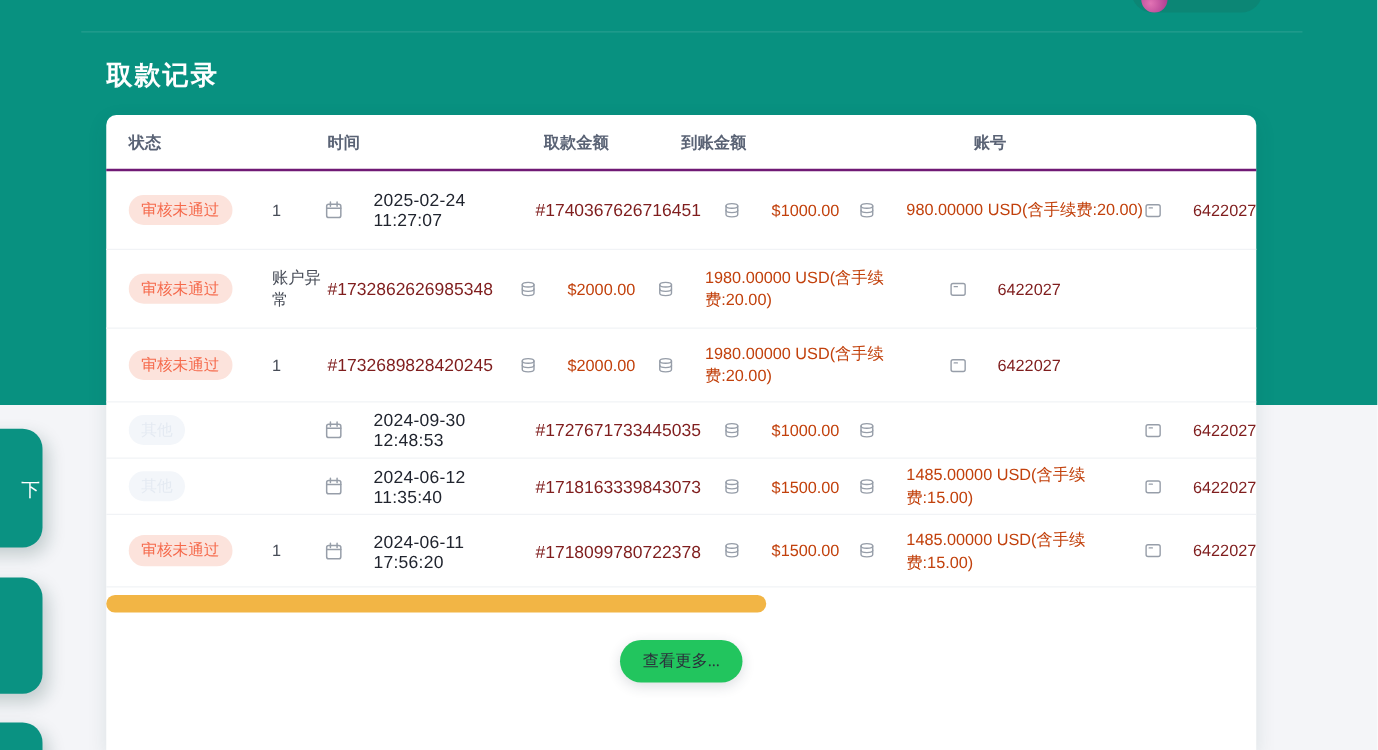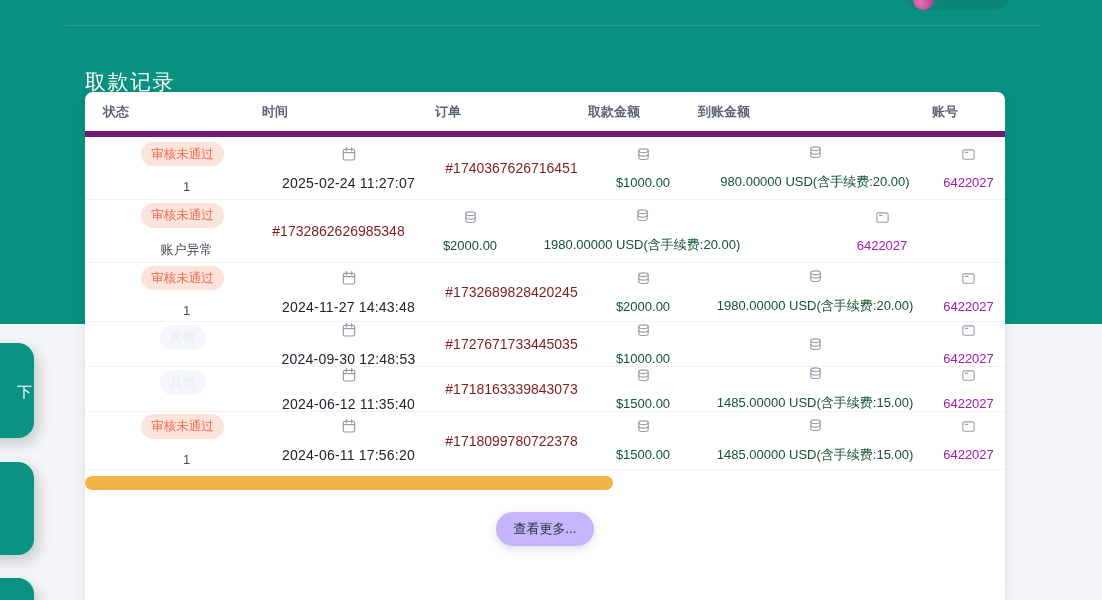--- a/index.html
+++ b/index.html
@@ -7,46 +7,46 @@
   body { font-family:"Liberation Sans", sans-serif; background:#f4f5f8; }
   .page { position:relative; width:1102px; height:600px; overflow:hidden; }
 
   
   .hero { position:absolute; top:0; left:0; width:100%; height:324px; background:#089180; }
   .hero-line { position:absolute; top:25px; left:65px; right:60px; height:1px; background:rgba(255,255,255,0.12); }
   .user-pill { position:absolute; top:-24px; left:905px; width:105px; height:34px; border-radius:17px; background:#0c8675; }
   .avatar-dot { position:absolute; top:-11px; left:913px; width:21px; height:21px; border-radius:50%;
                 background:radial-gradient(circle at 35% 65%, #e273b4 0%, #b03f92 70%); z-index:2; }
 
-  .page-title { position:absolute; top:46px; left:85px; color:#ffffff; font-size:21px; font-weight:400; letter-spacing:1.5px;margin-top:22px; }
+  .page-title { position:absolute; top:46px; left:85px; color:#ffffff; font-size:21px; font-weight:700; letter-spacing:1.5px; }
 
   
   .card { position:absolute; left:85px; top:92px; width:920px; height:508px; background:#ffffff;
           border-radius:8px 8px 0 0; box-shadow:0 5px 16px rgba(10,60,55,0.10); }
-  .thead { display:flex; align-items:center; height:45px; padding-left:18px; border-bottom:6px solid #701a75; }
+  .thead { display:flex; align-items:center; height:45px; padding-left:18px; border-bottom:2px solid #701a75; }
   .th { color:#5a6375; font-size:13px; font-weight:700; }
   .w1{width:159px}.w2{width:173px}.w3{width:153px}.w4{width:110px}.w5{width:234px}.w6{flex:1}
   .trow { display:flex; align-items:center; padding-left:18px; border-bottom:1px solid #f1f3f6; }
   .h-a{height:63px}.h-b{height:59px}.h-c{height:45px}.h-d{height:58px}
-  .cell { display:flex; align-items:center; gap:13px;flex-direction:column; }
+  .cell { display:flex; align-items:center; gap:24px; }
   .badge { display:inline-block; background:#fce3dc; color:#f5694b; font-size:12.5px; line-height:1;
            padding:6px 10px; border-radius:13px; white-space:nowrap; }
   .badge.ghost { background:#f3f6fa; color:#e4eaf2; }
   .note { margin-left:8px; color:#474c57; font-size:13px; }
   .time-text { color:#20242e; font-weight:400; font-size:14px; letter-spacing:0.2px; }
   .order-text { color:#7f1d1d; font-size:14px; }
-  .money-text { color:#14532d; font-size:13px; }
-  .account-text { color:#a21caf; font-size:13px; }
+  .money-text { color:#c2410c; font-size:13px; }
+  .account-text { color:#7f1d1d; font-size:13px; }
   .icon { flex:none; display:inline-flex; }
   .icon svg { stroke:#979ea9; fill:none; stroke-width:1.8; stroke-linecap:round; stroke-linejoin:round; }
 
   .loader-bar { margin-top:6px; width:528px; height:14px; border-radius:7px; background:#f2b545; }
-  .view-more { margin:22px auto 0; width:98px; height:34px; border-radius:17px; background:#c4b5fd; border:none;
+  .view-more { margin:22px auto 0; width:98px; height:34px; border-radius:17px; background:#22c55e; border:none;
                box-shadow:0 3px 10px rgba(40,50,70,0.16); display:flex; align-items:center; justify-content:center;
-               font-size:13px; color:#2b303b; font-family:Liberation Sans, sans-serif; cursor:pointer; }
+               font-size:13px; color:#2b303b; font-family:Liberation Serif, serif; cursor:pointer; }
 
   
   .side-btn { position:absolute; left:-62px; width:96px; height:95px; border-radius:16px; background:#0a9282;
               box-shadow:4px 6px 14px rgba(20,60,55,0.22); cursor:pointer; }
   .sb1{top:343px}.sb2{top:462px; height:93px}.sb3{top:578px}
   .sb-label { position:absolute; right:2px; top:40px; color:#ffffff; font-size:15px; }
   .sb2 .sb-label { opacity:0.35; top:58px; }
 </style>
 </head>
 <body>
@@ -59,21 +59,20 @@
   <div class="avatar-dot"></div>
   <div class="user-pill"></div>
 
   <div class="page-title">取款记录</div>
 
   <div class="card">
 
     <div class="thead">
       <div class="th w1">状态</div>
       <div class="th w2">时间</div>
-      <div class="th w3">订单</div>
       <div class="th w4">取款金额</div>
       <div class="th w5">到账金额</div>
       <div class="th w6">账号</div>
     </div>
 
     <div class="trow h-a">
       <div class="cell w1">
         <span class="badge">审核未通过</span>
         <span class="note">1</span>
       </div>
@@ -157,51 +156,89 @@
           </span>
         <span class="account-text">6422027</span>
       </div>
     </div>
 
     <div class="trow h-b">
       <div class="cell w1">
         <span class="badge">审核未通过</span>
         <span class="note">1</span>
       </div>
+      <div class="cell w3">
+        <span class="order-text">#1732689828420245</span>
+      </div>
+      <div class="cell w4">
+        <span class="icon">
+            <svg width="15" height="15" viewBox="0 0 24 24">
+              <ellipse cx="12" cy="6" rx="7.5" ry="3"></ellipse>
+              <path d="M4.5 6v5.5c0 1.7 3.4 3 7.5 3s7.5-1.3 7.5-3V6"></path>
+              <path d="M4.5 11.5V17c0 1.7 3.4 3 7.5 3s7.5-1.3 7.5-3v-5.5"></path>
+            </svg>
+          </span>
+        <span class="money-text">$2000.00</span>
+      </div>
+      <div class="cell w5">
+        <span class="icon">
+            <svg width="15" height="15" viewBox="0 0 24 24">
+              <ellipse cx="12" cy="6" rx="7.5" ry="3"></ellipse>
+              <path d="M4.5 6v5.5c0 1.7 3.4 3 7.5 3s7.5-1.3 7.5-3V6"></path>
+              <path d="M4.5 11.5V17c0 1.7 3.4 3 7.5 3s7.5-1.3 7.5-3v-5.5"></path>
+            </svg>
+          </span>
+        <span class="money-text">1980.00000 USD(含手续费:20.00)</span>
+      </div>
+      <div class="cell w6">
+        <span class="icon">
+            <svg width="15" height="15" viewBox="0 0 24 24">
+              <rect x="3" y="4.5" width="18" height="15" rx="2.5"></rect>
+              <path d="M7 8.5h4"></path>
+            </svg>
+          </span>
+        <span class="account-text">6422027</span>
+      </div>
+    </div>
+
+    <div class="trow h-c">
+      <div class="cell w1">
+        <span class="badge ghost">其他</span>
+        <span class="note"></span>
+      </div>
       <div class="cell w2">
         <span class="icon">
             <svg width="16" height="16" viewBox="0 0 24 24">
               <rect x="3.5" y="5" width="17" height="16" rx="2.5"></rect>
               <path d="M3.5 10h17M8 2.5v5M16 2.5v5"></path>
             </svg>
           </span>
-        <span class="time-text">2024-11-27 14:43:48</span>
-      </div>
-      <div class="cell w3">
-        <span class="order-text">#1732689828420245</span>
-      </div>
-      <div class="cell w4">
-        <span class="icon">
-            <svg width="15" height="15" viewBox="0 0 24 24">
-              <ellipse cx="12" cy="6" rx="7.5" ry="3"></ellipse>
-              <path d="M4.5 6v5.5c0 1.7 3.4 3 7.5 3s7.5-1.3 7.5-3V6"></path>
-              <path d="M4.5 11.5V17c0 1.7 3.4 3 7.5 3s7.5-1.3 7.5-3v-5.5"></path>
-            </svg>
-          </span>
-        <span class="money-text">$2000.00</span>
-      </div>
-      <div class="cell w5">
-        <span class="icon">
-            <svg width="15" height="15" viewBox="0 0 24 24">
-              <ellipse cx="12" cy="6" rx="7.5" ry="3"></ellipse>
-              <path d="M4.5 6v5.5c0 1.7 3.4 3 7.5 3s7.5-1.3 7.5-3V6"></path>
-              <path d="M4.5 11.5V17c0 1.7 3.4 3 7.5 3s7.5-1.3 7.5-3v-5.5"></path>
-            </svg>
-          </span>
-        <span class="money-text">1980.00000 USD(含手续费:20.00)</span>
+        <span class="time-text">2024-09-30 12:48:53</span>
+      </div>
+      <div class="cell w3">
+        <span class="order-text">#1727671733445035</span>
+      </div>
+      <div class="cell w4">
+        <span class="icon">
+            <svg width="15" height="15" viewBox="0 0 24 24">
+              <ellipse cx="12" cy="6" rx="7.5" ry="3"></ellipse>
+              <path d="M4.5 6v5.5c0 1.7 3.4 3 7.5 3s7.5-1.3 7.5-3V6"></path>
+              <path d="M4.5 11.5V17c0 1.7 3.4 3 7.5 3s7.5-1.3 7.5-3v-5.5"></path>
+            </svg>
+          </span>
+        <span class="money-text">$1000.00</span>
+      </div>
+      <div class="cell w5">
+        <span class="icon">
+            <svg width="15" height="15" viewBox="0 0 24 24">
+              <ellipse cx="12" cy="6" rx="7.5" ry="3"></ellipse>
+              <path d="M4.5 6v5.5c0 1.7 3.4 3 7.5 3s7.5-1.3 7.5-3V6"></path>
+              <path d="M4.5 11.5V17c0 1.7 3.4 3 7.5 3s7.5-1.3 7.5-3v-5.5"></path>
+            </svg>
+          </span>
       </div>
       <div class="cell w6">
         <span class="icon">
             <svg width="15" height="15" viewBox="0 0 24 24">
               <rect x="3" y="4.5" width="18" height="15" rx="2.5"></rect>
               <path d="M7 8.5h4"></path>
             </svg>
           </span>
         <span class="account-text">6422027</span>
       </div>
@@ -212,115 +249,68 @@
         <span class="badge ghost">其他</span>
         <span class="note"></span>
       </div>
       <div class="cell w2">
         <span class="icon">
             <svg width="16" height="16" viewBox="0 0 24 24">
               <rect x="3.5" y="5" width="17" height="16" rx="2.5"></rect>
               <path d="M3.5 10h17M8 2.5v5M16 2.5v5"></path>
             </svg>
           </span>
-        <span class="time-text">2024-09-30 12:48:53</span>
-      </div>
-      <div class="cell w3">
-        <span class="order-text">#1727671733445035</span>
-      </div>
-      <div class="cell w4">
-        <span class="icon">
-            <svg width="15" height="15" viewBox="0 0 24 24">
-              <ellipse cx="12" cy="6" rx="7.5" ry="3"></ellipse>
-              <path d="M4.5 6v5.5c0 1.7 3.4 3 7.5 3s7.5-1.3 7.5-3V6"></path>
-              <path d="M4.5 11.5V17c0 1.7 3.4 3 7.5 3s7.5-1.3 7.5-3v-5.5"></path>
-            </svg>
-          </span>
-        <span class="money-text">$1000.00</span>
-      </div>
-      <div class="cell w5">
-        <span class="icon">
-            <svg width="15" height="15" viewBox="0 0 24 24">
-              <ellipse cx="12" cy="6" rx="7.5" ry="3"></ellipse>
-              <path d="M4.5 6v5.5c0 1.7 3.4 3 7.5 3s7.5-1.3 7.5-3V6"></path>
-              <path d="M4.5 11.5V17c0 1.7 3.4 3 7.5 3s7.5-1.3 7.5-3v-5.5"></path>
-            </svg>
-          </span>
-      </div>
-      <div class="cell w6">
-        <span class="icon">
-            <svg width="15" height="15" viewBox="0 0 24 24">
-              <rect x="3" y="4.5" width="18" height="15" rx="2.5"></rect>
-              <path d="M7 8.5h4"></path>
-            </svg>
-          </span>
-        <span class="account-text">6422027</span>
-      </div>
-    </div>
-
-    <div class="trow h-c">
-      <div class="cell w1">
-        <span class="badge ghost">其他</span>
-        <span class="note"></span>
+        <span class="time-text">2024-06-12 11:35:40</span>
+      </div>
+      <div class="cell w3">
+        <span class="order-text">#1718163339843073</span>
+      </div>
+      <div class="cell w4">
+        <span class="icon">
+            <svg width="15" height="15" viewBox="0 0 24 24">
+              <ellipse cx="12" cy="6" rx="7.5" ry="3"></ellipse>
+              <path d="M4.5 6v5.5c0 1.7 3.4 3 7.5 3s7.5-1.3 7.5-3V6"></path>
+              <path d="M4.5 11.5V17c0 1.7 3.4 3 7.5 3s7.5-1.3 7.5-3v-5.5"></path>
+            </svg>
+          </span>
+        <span class="money-text">$1500.00</span>
+      </div>
+      <div class="cell w5">
+        <span class="icon">
+            <svg width="15" height="15" viewBox="0 0 24 24">
+              <ellipse cx="12" cy="6" rx="7.5" ry="3"></ellipse>
+              <path d="M4.5 6v5.5c0 1.7 3.4 3 7.5 3s7.5-1.3 7.5-3V6"></path>
+              <path d="M4.5 11.5V17c0 1.7 3.4 3 7.5 3s7.5-1.3 7.5-3v-5.5"></path>
+            </svg>
+          </span>
+        <span class="money-text">1485.00000 USD(含手续费:15.00)</span>
+      </div>
+      <div class="cell w6">
+        <span class="icon">
+            <svg width="15" height="15" viewBox="0 0 24 24">
+              <rect x="3" y="4.5" width="18" height="15" rx="2.5"></rect>
+              <path d="M7 8.5h4"></path>
+            </svg>
+          </span>
+        <span class="account-text">6422027</span>
+      </div>
+    </div>
+
+    <div class="trow h-d">
+      <div class="cell w1">
+        <span class="badge">审核未通过</span>
+        <span class="note">1</span>
       </div>
       <div class="cell w2">
         <span class="icon">
             <svg width="16" height="16" viewBox="0 0 24 24">
               <rect x="3.5" y="5" width="17" height="16" rx="2.5"></rect>
               <path d="M3.5 10h17M8 2.5v5M16 2.5v5"></path>
             </svg>
           </span>
-        <span class="time-text">2024-06-12 11:35:40</span>
-      </div>
-      <div class="cell w3">
-        <span class="order-text">#1718163339843073</span>
-      </div>
-      <div class="cell w4">
-        <span class="icon">
-            <svg width="15" height="15" viewBox="0 0 24 24">
-              <ellipse cx="12" cy="6" rx="7.5" ry="3"></ellipse>
-              <path d="M4.5 6v5.5c0 1.7 3.4 3 7.5 3s7.5-1.3 7.5-3V6"></path>
-              <path d="M4.5 11.5V17c0 1.7 3.4 3 7.5 3s7.5-1.3 7.5-3v-5.5"></path>
-            </svg>
-          </span>
-        <span class="money-text">$1500.00</span>
-      </div>
-      <div class="cell w5">
-        <span class="icon">
-            <svg width="15" height="15" viewBox="0 0 24 24">
-              <ellipse cx="12" cy="6" rx="7.5" ry="3"></ellipse>
-              <path d="M4.5 6v5.5c0 1.7 3.4 3 7.5 3s7.5-1.3 7.5-3V6"></path>
-              <path d="M4.5 11.5V17c0 1.7 3.4 3 7.5 3s7.5-1.3 7.5-3v-5.5"></path>
-            </svg>
-          </span>
-        <span class="money-text">1485.00000 USD(含手续费:15.00)</span>
-      </div>
-      <div class="cell w6">
-        <span class="icon">
-            <svg width="15" height="15" viewBox="0 0 24 24">
-              <rect x="3" y="4.5" width="18" height="15" rx="2.5"></rect>
-              <path d="M7 8.5h4"></path>
-            </svg>
-          </span>
-        <span class="account-text">6422027</span>
-      </div>
-    </div>
-
-    <div class="trow h-d">
-      <div class="cell w1">
-        <span class="badge">审核未通过</span>
-        <span class="note">1</span>
-      </div>
-      <div class="cell w2">
-        <span class="icon">
-            <svg width="16" height="16" viewBox="0 0 24 24">
-              <rect x="3.5" y="5" width="17" height="16" rx="2.5"></rect>
-              <path d="M3.5 10h17M8 2.5v5M16 2.5v5"></path>
-            </svg>
-          </span>
         <span class="time-text">2024-06-11 17:56:20</span>
       </div>
       <div class="cell w3">
         <span class="order-text">#1718099780722378</span>
       </div>
       <div class="cell w4">
         <span class="icon">
             <svg width="15" height="15" viewBox="0 0 24 24">
               <ellipse cx="12" cy="6" rx="7.5" ry="3"></ellipse>
               <path d="M4.5 6v5.5c0 1.7 3.4 3 7.5 3s7.5-1.3 7.5-3V6"></path>

